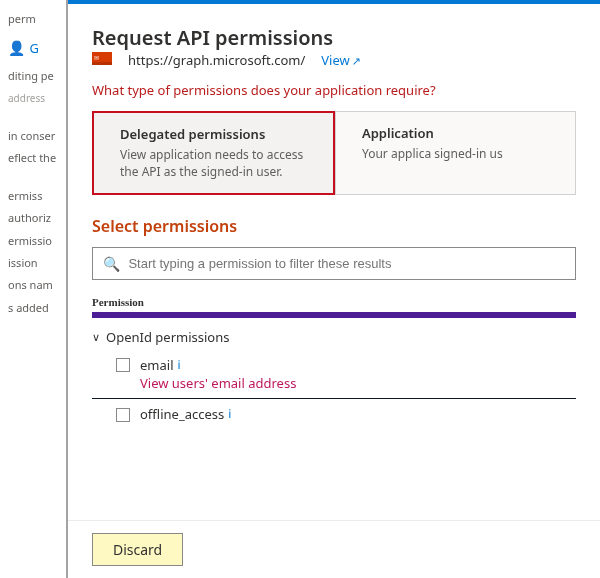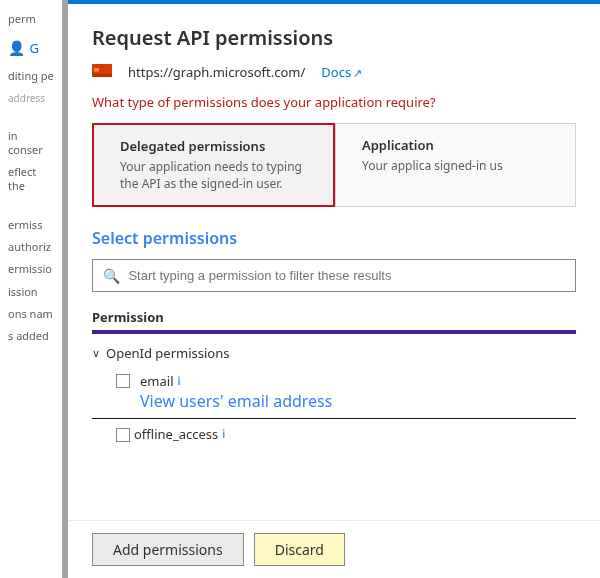--- a/index.html
+++ b/index.html
@@ -11,21 +11,21 @@
       width: 600px;
       height: 578px;
       overflow: hidden;
       display: flex;
     }
 
     
     .sidebar {
       width: 68px;
       background: #fff;
-      border-right: 6px solid #a3a3a3;
+      border-right: 2px solid #a3a3a3;
       display: flex;
       flex-direction: column;
       padding-top: 8px;
       flex-shrink: 0;
     }
     .sidebar-text {
       font-size: 11px;
       color: #605e5c;
       padding: 4px 8px;
       line-height: 1.3;
@@ -58,21 +58,20 @@
       padding: 20px 24px 0 24px;
       overflow-y: auto;
       display: flex;
       flex-direction: column;
     }
 
     .panel-title {
       font-size: 20px;
       font-weight: 600;
       color: #323130;
-      margin-bottom: 12px;
     }
 
     .api-url-row {
       display: flex;
       align-items: center;
       gap: 16px;
       margin-bottom: 12px;
     }
     .api-icon {
       width: 20px;
@@ -127,21 +126,21 @@
     .perm-card-desc {
       font-size: 12px;
       color: #605e5c;
       line-height: 1.4;
     }
 
     
     .section-title {
       font-size: 16px;
       font-weight: 600;
-      color: #3b82f6;
+      color: #c2410c;
       margin-bottom: 10px;
     }
 
     .search-box {
       display: flex;
       align-items: center;
       border: 1px solid #8a8886;
       padding: 6px 10px;
       gap: 8px;
       margin-bottom: 12px;
@@ -155,24 +154,25 @@
       border: none;
       outline: none;
       font-size: 13px;
       color: #6d28d9;
       flex: 1;
       background: transparent;
     }
 
     .perm-table-header {
       font-weight: 700;
-      font-size: 13px;
+      font-size: 11px;
       padding: 4px 0;
-      border-bottom: 4px solid #4c1d95;
+      border-bottom: 6px solid #4c1d95;
       margin-bottom: 6px;
+      font-family: Liberation Serif, serif;
     }
 
     .openid-section {
       margin-bottom: 4px;
     }
     .openid-row {
       display: flex;
       align-items: center;
       gap: 6px;
       padding: 4px 0;
@@ -206,28 +206,28 @@
       font-size: 13px;
       display: flex;
       align-items: center;
       gap: 4px;
     }
     .info-icon {
       color: #0078d4;
       font-size: 12px;
     }
     .perm-item-desc {
-      font-size: 16px;
-      color: #3b82f6;
+      font-size: 13px;
+      color: #be185d;
     }
 
     .offline-row {
       display: flex;
       align-items: center;
-      gap: 4px;
+      gap: 10px;
       padding: 6px 0 6px 24px;
     }
 
     
     .panel-footer {
       display: flex;
       gap: 10px;
       padding: 12px 24px;
       background: #fff;
       border-top: 1px solid #edebe9;
@@ -284,31 +284,31 @@
     <div class="api-url-row">
       <div class="api-icon">
         <svg width="20" height="16" viewBox="0 0 20 16">
           <rect x="0" y="0" width="20" height="10" fill="#d83b01"></rect>
           <rect x="0" y="10" width="20" height="3" fill="#b83201"></rect>
           <text x="2" y="8" font-size="6" fill="white" font-family="sans-serif">✉</text>
         </svg>
       </div>
       <span class="api-url-text">https://graph.microsoft.com/</span>
       <span class="docs-link">
-        <span>Docs</span>
+        <span>View</span>
         <span style="font-size:11px;">↗</span>
       </span>
     </div>
 
     <div class="question-text">What type of permissions does your application require?</div>
 
     <div class="perm-cards-row">
       <div class="perm-card selected">
         <div class="perm-card-title">Delegated permissions</div>
-        <div class="perm-card-desc">Your application needs to typing the API as the signed-in user.</div>
+        <div class="perm-card-desc">View application needs to access the API as the signed-in user.</div>
       </div>
       <div class="perm-card">
         <div class="perm-card-title">Application</div>
         <div class="perm-card-desc">Your applica signed-in us</div>
       </div>
     </div>
 
     <div class="section-title">Select permissions</div>
 
     <div class="search-box">
@@ -339,16 +339,15 @@
         <div class="perm-checkbox"></div>
         <div class="perm-item-name">
           <span>offline_access</span>
           <span class="info-icon">ℹ</span>
         </div>
       </div>
     </div>
   </div>
 
   <div class="panel-footer">
-    <button class="btn-primary">Add permissions</button>
     <button class="btn-secondary">Discard</button>
   </div>
 </div>
 
 </body></html>

